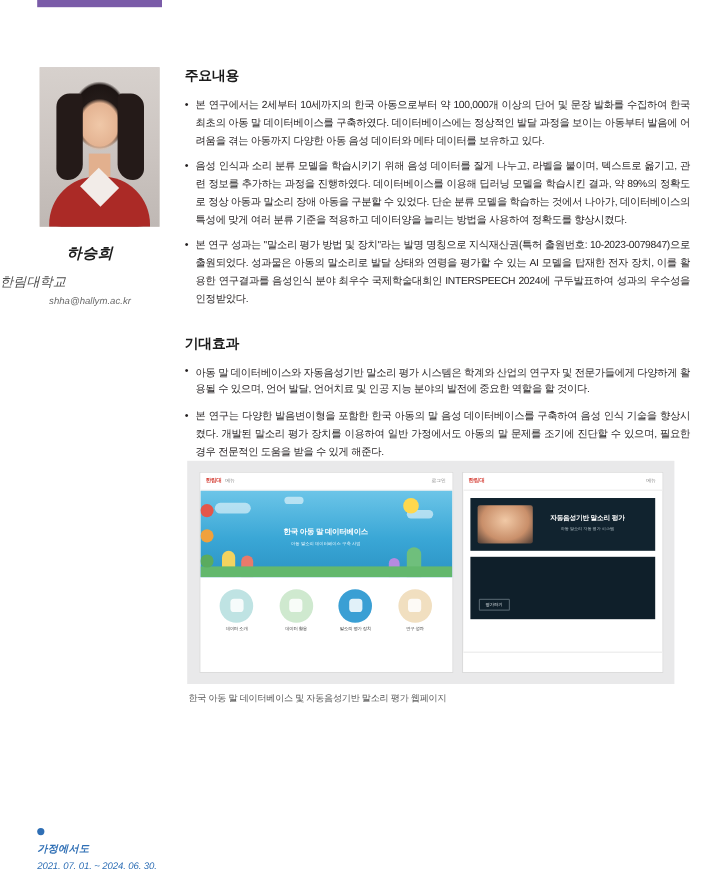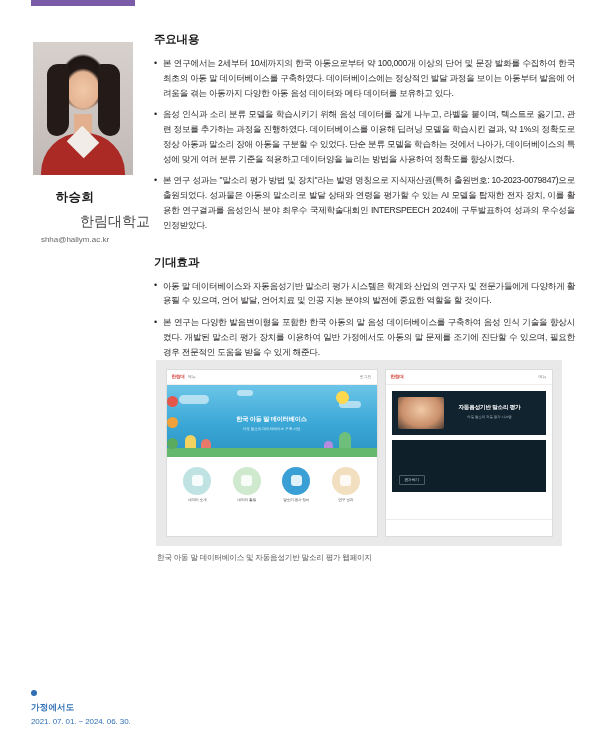--- a/index.html
+++ b/index.html
@@ -20,22 +20,23 @@
   .page {
     display: flex;
     width: 601px;
     height: 744px;
     box-sizing: border-box;
   }
   .left-col {
     width: 150px;
     flex: 0 0 150px;
     position: relative;
-    padding-top: 42px;
+    padding-top: 56px;
     box-sizing: border-box;
+    font-style: italic;
   }
   .accent-bar {
     position: absolute;
     top: 0;
     left: 31px;
     width: 104px;
     height: 6px;
     background: #7a5ba8;
   }
   .photo-wrap {
@@ -94,23 +95,23 @@
     margin: 14px 0 0 0;
     text-align: center;
     width: 150px;
     font-size: 12.5px;
     font-weight: bold;
     letter-spacing: 0.4px;
     color: #1a1a1a;
   }
   .affil {
     margin: 7px 0 0 0;
-    text-align: right;
+    text-align: left;
     width: 150px;
-    font-size: 14px;
+    font-size: 11px;
     color: #4b4b4b;
   }
   .email {
     margin: 4px 0 0 0;
     text-align: center;
     width: 150px;
     font-size: 8px;
     color: #6a6a6a;
   }
 
@@ -136,21 +137,21 @@
   }
   .period-value {
     font-size: 8px;
     color: #2f6fb5;
     letter-spacing: -0.1px;
   }
 
   
   .right-col {
     flex: 1 1 auto;
-    padding: 32px 26px 0 4px;
+    padding: 56px 26px 0 4px;
     box-sizing: border-box;
   }
   .section-title {
     font-size: 11.5px;
     font-weight: bold;
     color: #1a1a1a;
     margin: 0 0 9px 0;
     letter-spacing: -0.2px;
   }
   .section-title.second {
@@ -427,21 +428,21 @@
       <div class="period-title">가정에서도</div>
       <div class="period-value">2021. 07. 01. ~ 2024. 06. 30.</div>
     </div>
   </div>
 
   <div class="right-col">
 
     <h2 class="section-title">주요내용</h2>
     <ul class="bullets">
       <li>본 연구에서는 2세부터 10세까지의 한국 아동으로부터 약 100,000개 이상의 단어 및 문장 발화를 수집하여 한국 최초의 아동 말 데이터베이스를 구축하였다. 데이터베이스에는 정상적인 발달 과정을 보이는 아동부터 발음에 어려움을 겪는 아동까지 다양한 아동 음성 데이터와 메타 데이터를 보유하고 있다.</li>
-      <li>음성 인식과 소리 분류 모델을 학습시키기 위해 음성 데이터를 잘게 나누고, 라벨을 붙이며, 텍스트로 옮기고, 관련 정보를 추가하는 과정을 진행하였다. 데이터베이스를 이용해 딥러닝 모델을 학습시킨 결과, 약 1%의 정확도로 정상 아동과 말소리 장애 아동을 구분할 수 있었다. 단순 분류 모델을 학습하는 것에서 나아가, 데이터베이스의 특성에 맞게 여러 분류 기준을 적용하고 데이터양을 늘리는 방법을 사용하여 정확도를 향상시켰다.</li>
+      <li>음성 인식과 소리 분류 모델을 학습시키기 위해 음성 데이터를 잘게 나누고, 라벨을 붙이며, 텍스트로 옮기고, 관련 정보를 추가하는 과정을 진행하였다. 데이터베이스를 이용해 딥러닝 모델을 학습시킨 결과, 약 89%의 정확도로 정상 아동과 말소리 장애 아동을 구분할 수 있었다. 단순 분류 모델을 학습하는 것에서 나아가, 데이터베이스의 특성에 맞게 여러 분류 기준을 적용하고 데이터양을 늘리는 방법을 사용하여 정확도를 향상시켰다.</li>
       <li>본 연구 성과는 "말소리 평가 방법 및 장치"라는 발명 명칭으로 지식재산권(특허 출원번호: 10-2023-0079847)으로 출원되었다. 성과물은 아동의 말소리로 발달 상태와 연령을 평가할 수 있는 AI 모델을 탑재한 전자 장치, 이를 활용한 연구결과를 음성인식 분야 최우수 국제학술대회인 INTERSPEECH 2024에 구두발표하여 성과의 우수성을 인정받았다.</li>
     </ul>
 
     <h2 class="section-title second">기대효과</h2>
     <ul class="bullets">
       <li>아동 말 데이터베이스와 자동음성기반 말소리 평가 시스템은 학계와 산업의 연구자 및 전문가들에게 다양하게 활용될 수 있으며, 언어 발달, 언어치료 및 인공 지능 분야의 발전에 중요한 역할을 할 것이다.</li>
       <li>본 연구는 다양한 발음변이형을 포함한 한국 아동의 말 음성 데이터베이스를 구축하여 음성 인식 기술을 향상시켰다. 개발된 말소리 평가 장치를 이용하여 일반 가정에서도 아동의 말 문제를 조기에 진단할 수 있으며, 필요한 경우 전문적인 도움을 받을 수 있게 해준다.</li>
     </ul>
 
     <div class="figure-area">

